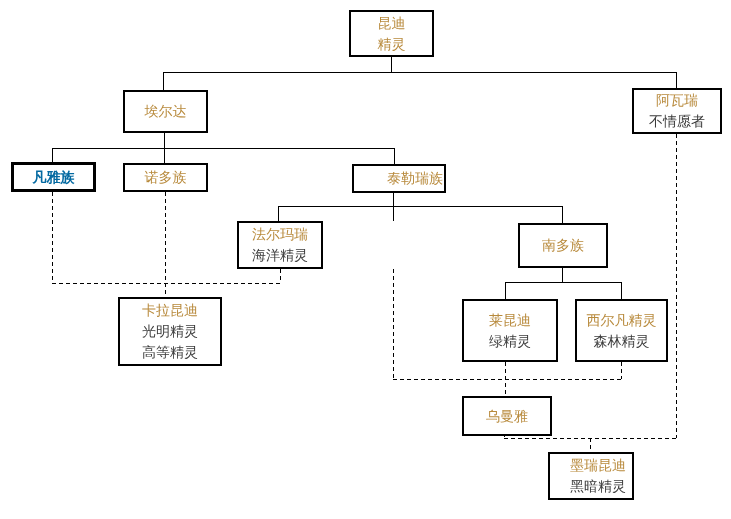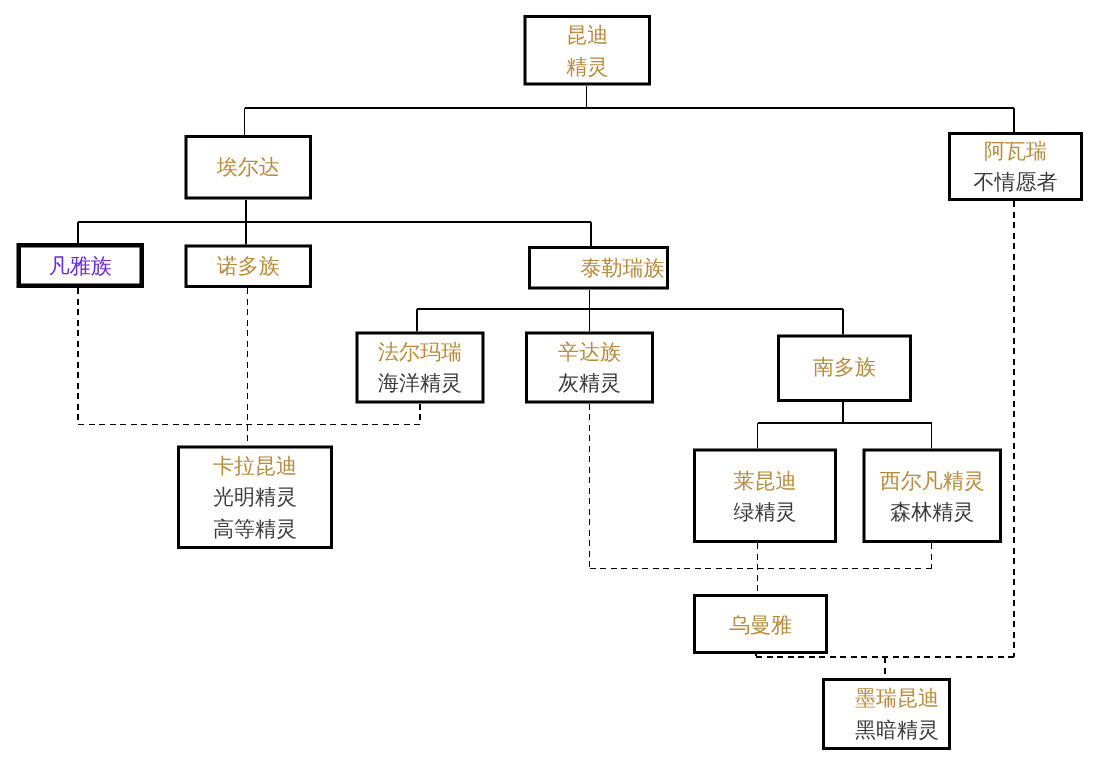--- a/index.html
+++ b/index.html
@@ -26,21 +26,21 @@
     flex-direction: column;
     align-items: center;
     justify-content: center;
     text-align: center;
     font-size: 14px;
     line-height: 21px;
     white-space: nowrap;
   }
   .ln-gold { color: var(--accent); }
   .ln-dark { color: var(--text-dark); }
-  .ln-black { color: #6d28d9; font-weight: normal; }
+  .ln-black { color: #0369a1; font-weight: bold; }
 
   #n-quendi     { left: 349px; top: 10px;  width: 85px;  height: 47px; }
   #n-eldar      { left: 123px; top: 90px;  width: 85px;  height: 43px; }
   #n-avari      { left: 632px; top: 88px;  width: 90px;  height: 46px; }
   #n-vanyar     { left: 11px;  top: 162px; width: 85px;  height: 30px; border-width: 3px; }
   #n-noldor     { left: 123px; top: 163px; width: 85px;  height: 29px; }
   #n-teleri     { left: 352px; top: 164px; width: 94px;  height: 29px; padding-left: 32px; }
   #n-falmari    { left: 237px; top: 221px; width: 86px;  height: 48px; }
   #n-sindar     { left: 350px; top: 221px; width: 86px;  height: 48px; }
   #n-nandor     { left: 518px; top: 223px; width: 90px;  height: 45px; font-family: Liberation Serif, serif; }
@@ -89,24 +89,20 @@
 
   <div class="node" id="n-teleri">
     <span class="ln-gold">泰勒瑞族</span>
   </div>
 
   <div class="node" id="n-falmari">
     <span class="ln-gold">法尔玛瑞</span>
     <span class="ln-dark">海洋精灵</span>
   </div>
 
-  <div class="node" id="n-sindar">
-    <span class="ln-gold">辛达族</span>
-    <span class="ln-dark">灰精灵</span>
-  </div>
 
   <div class="node" id="n-nandor">
     <span class="ln-gold">南多族</span>
   </div>
 
   <div class="node" id="n-calaquendi">
     <span class="ln-gold">卡拉昆迪</span>
     <span class="ln-dark">光明精灵</span>
     <span class="ln-dark">高等精灵</span>
   </div>

